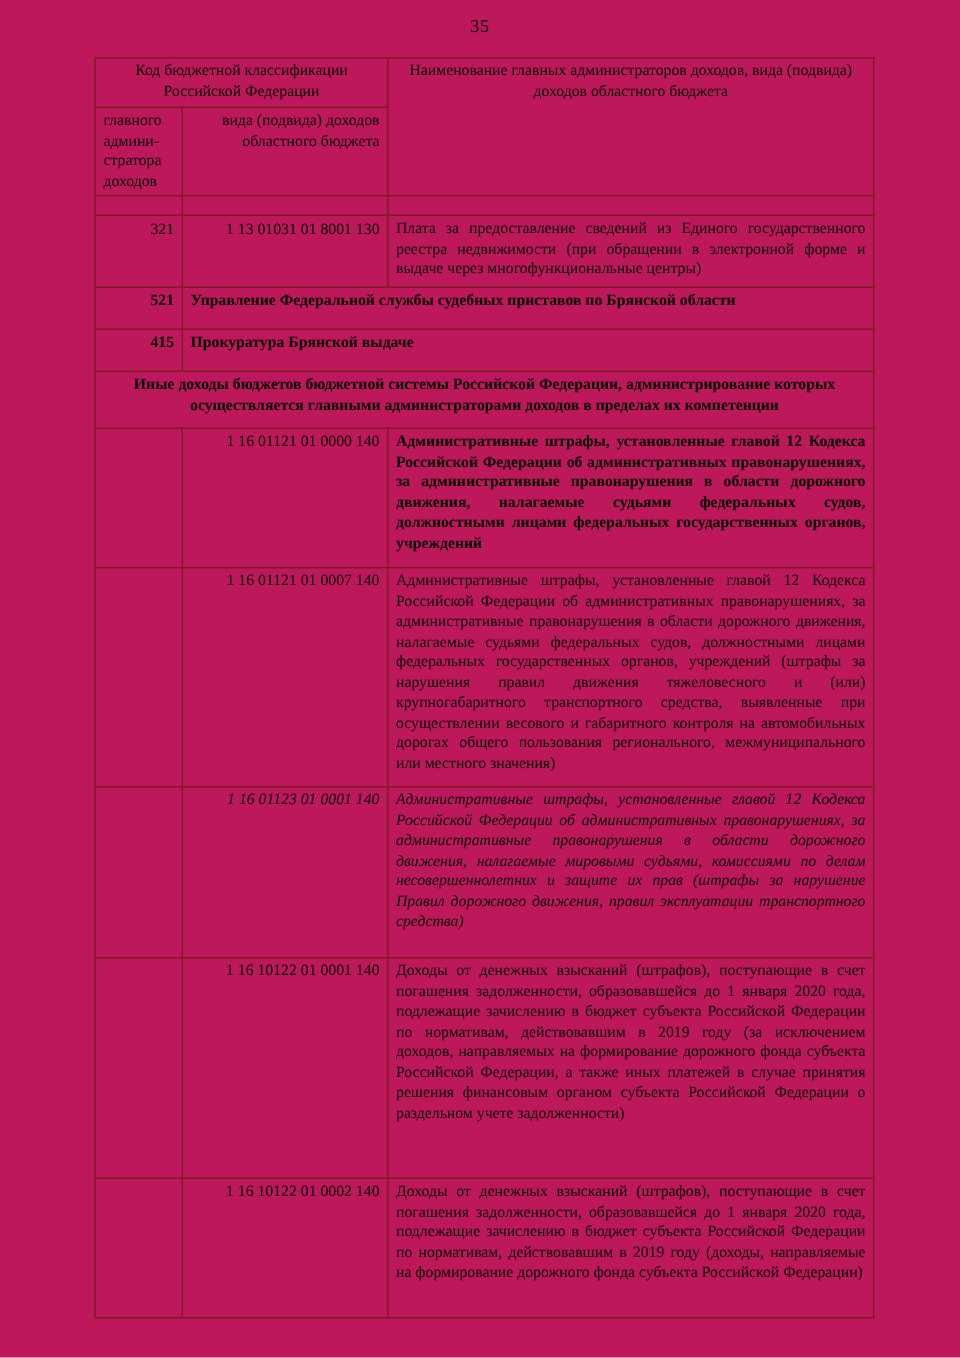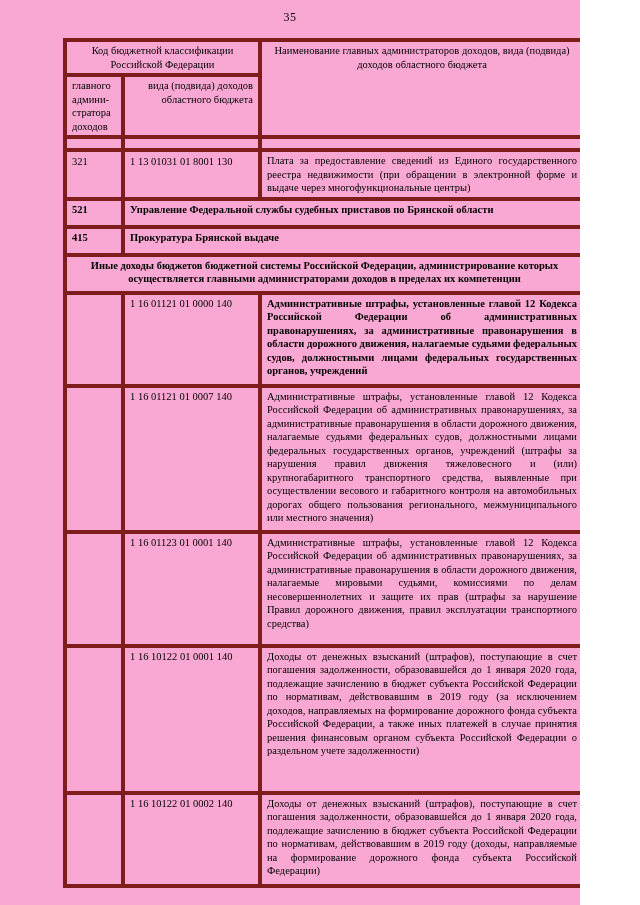--- a/index.html
+++ b/index.html
@@ -1,40 +1,40 @@
 <!DOCTYPE html>
 <html><head>
 <meta charset="utf-8">
 <style>
   * { margin:0; padding:0; box-sizing:border-box; }
   html,body { background:#fff; }
   .page {
-    width:580px; height:905px; position:relative; background:#f9a8d4;
+    width:640px; height:905px; position:relative; background:#be185d;
     font-family:"Liberation Serif","DejaVu Serif",serif; color:#000;
     overflow:hidden;
   }
   .page-number {
     text-align:center; font-size:12px; padding-top:10px; letter-spacing:.5px;
   }
   table.doc {
     border-collapse:collapse; table-layout:fixed;
     margin:13px 0 0 63px; width:519px;
   }
   table.doc td {
-    border:4px solid #7f1d1d;
+    border:1px solid #7f1d1d;
     font-size:10.5px; line-height:13.5px;
     padding:2px 5px; vertical-align:top;
     overflow:hidden; word-wrap:break-word;
   }
   
   td.hc { text-align:center; vertical-align:top; padding-top:3px; }
   td.hs-left { text-align:left; vertical-align:top; }
   td.hs-center { text-align:right; vertical-align:top; }
   
-  td.cc { text-align:left; vertical-align:middle; white-space:nowrap; }
+  td.cc { text-align:right; vertical-align:middle; white-space:nowrap; }
   td.cc.vt { vertical-align:top; padding-top:3px; }
   
   td.nm { text-align:justify; vertical-align:top; padding:3px 5px; }
   
   td.sec { text-align:left; vertical-align:middle; }
   td.full { text-align:center; vertical-align:middle; padding:3px 18px; }
   .b { font-weight:bold; }
   td.spc { height:13px; }
 </style>
 </head>
@@ -84,21 +84,21 @@
         <tr style="height: 93px;">
           <td class="cc"></td>
           <td class="cc">1 16 01121 01 0000 140</td>
           <td class="nm b">Административные штрафы, установленные главой 12 Кодекса Российской Федерации об административных правонарушениях, за административные правонарушения в области дорожного движения, налагаемые судьями федеральных судов, должностными лицами федеральных государственных органов, учреждений</td>
         </tr>
         <tr style="height: 146px;">
           <td class="cc"></td>
           <td class="cc">1 16 01121 01 0007 140</td>
           <td class="nm">Административные штрафы, установленные главой 12 Кодекса Российской Федерации об административных правонарушениях, за административные правонарушения в области дорожного движения, налагаемые судьями федеральных судов, должностными лицами федеральных государственных органов, учреждений (штрафы за нарушения правил движения тяжеловесного и (или) крупногабаритного транспортного средства, выявленные при осуществлении весового и габаритного контроля на автомобильных дорогах общего пользования регионального, межмуниципального или местного значения)</td>
         </tr>
-        <tr style="height: 114px;">
+        <tr style="height: 114px; font-style: italic;">
           <td class="cc"></td>
           <td class="cc">1 16 01123 01 0001 140</td>
           <td class="nm">Административные штрафы, установленные главой 12 Кодекса Российской Федерации об административных правонарушениях, за административные правонарушения в области дорожного движения, налагаемые мировыми судьями, комиссиями по делам несовершеннолетних и защите их прав (штрафы за нарушение Правил дорожного движения, правил эксплуатации транспортного средства)</td>
         </tr>
         <tr style="height: 147px;">
           <td class="cc"></td>
           <td class="cc">1 16 10122 01 0001 140</td>
           <td class="nm">Доходы от денежных взысканий (штрафов), поступающие в счет погашения задолженности, образовавшейся до 1 января 2020 года, подлежащие зачислению в бюджет субъекта Российской Федерации по нормативам, действовавшим в 2019 году (за исключением доходов, направляемых на формирование дорожного фонда субъекта Российской Федерации, а также иных платежей в случае принятия решения финансовым органом субъекта Российской Федерации о раздельном учете задолженности)</td>
         </tr>
         <tr style="height: 93px;">

